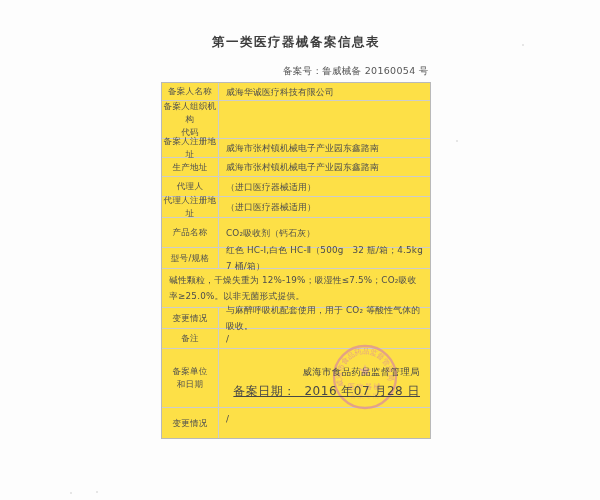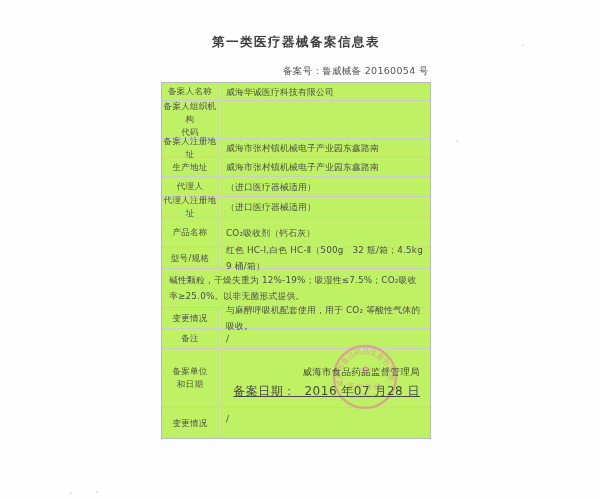--- a/index.html
+++ b/index.html
@@ -16,21 +16,21 @@
     letter-spacing:1.5px;
   }
   .record-no{
     position:absolute;left:283px;top:65px;
     font-size:9.5px;color:#555;letter-spacing:.3px;
   }
   .filing-table{
     position:absolute;left:161px;top:82px;width:270px;
     border:1px solid #b9b9b9;
     box-sizing:border-box;
-    background:#bef264;
+    background:#fde047;
   }
   .t-row{
     display:flex;border-bottom:1px solid #cccccc;box-sizing:border-box;
   }
   .t-row:last-child{border-bottom:none;}
   .t-label{
     width:57px;flex:0 0 57px;border-right:1px solid #cccccc;box-sizing:border-box;
     display:flex;align-items:center;justify-content:center;
     text-align:center;font-size:8.5px;color:#4f4f4f;
     white-space:pre-line;line-height:13px;letter-spacing:.3px;
@@ -93,21 +93,21 @@
     <div class="t-value">（进口医疗器械适用）</div>
   </div>
 
   <div class="t-row" style="height:30px">
     <div class="t-label">产品名称</div>
     <div class="t-value">CO₂吸收剂（钙石灰）</div>
   </div>
 
   <div class="t-row" style="height:21px">
     <div class="t-label">型号/规格</div>
-    <div class="t-value">红色 HC-Ⅰ,白色 HC-Ⅱ（500g　32 瓶/箱；4.5kg　9 桶/箱）</div>
+    <div class="t-value">红色 HC-Ⅰ,白色 HC-Ⅱ（500g　32 瓶/箱；4.5kg　7 桶/箱）</div>
   </div>
 
   <div class="t-row" style="height:39px">
     <div class="t-value">碱性颗粒，干燥失重为 12%-19%；吸湿性≤7.5%；CO₂吸收率≥25.0%。以非无菌形式提供。</div>
   </div>
 
   <div class="t-row" style="height:21px">
     <div class="t-label">变更情况</div>
     <div class="t-value">与麻醉呼吸机配套使用，用于 CO₂ 等酸性气体的吸收。</div>
   </div>

